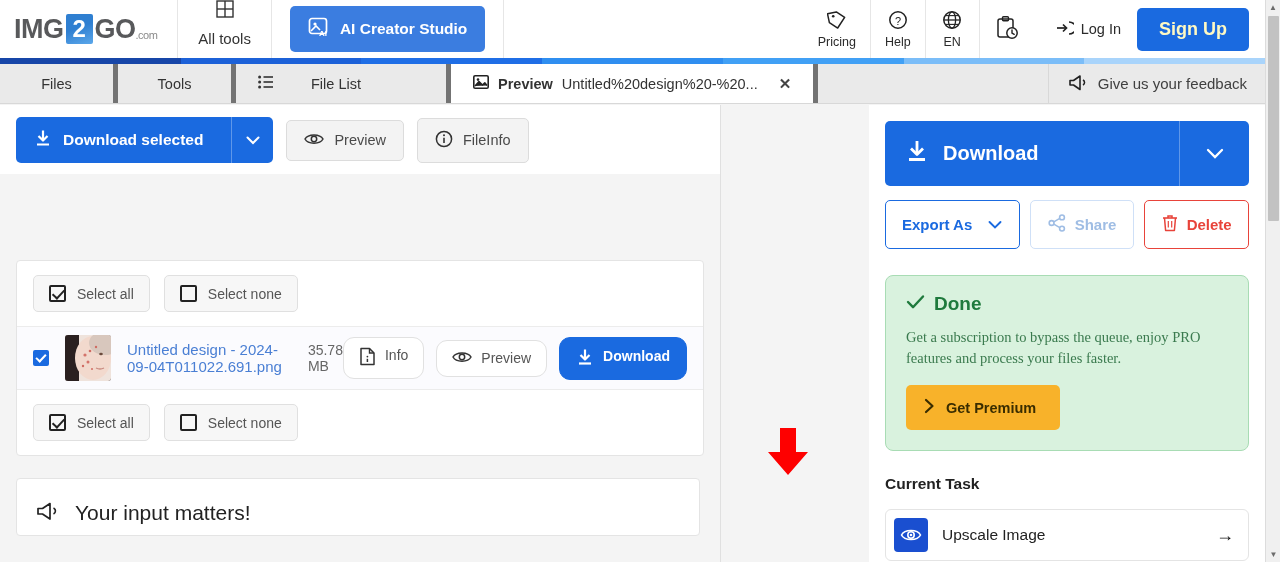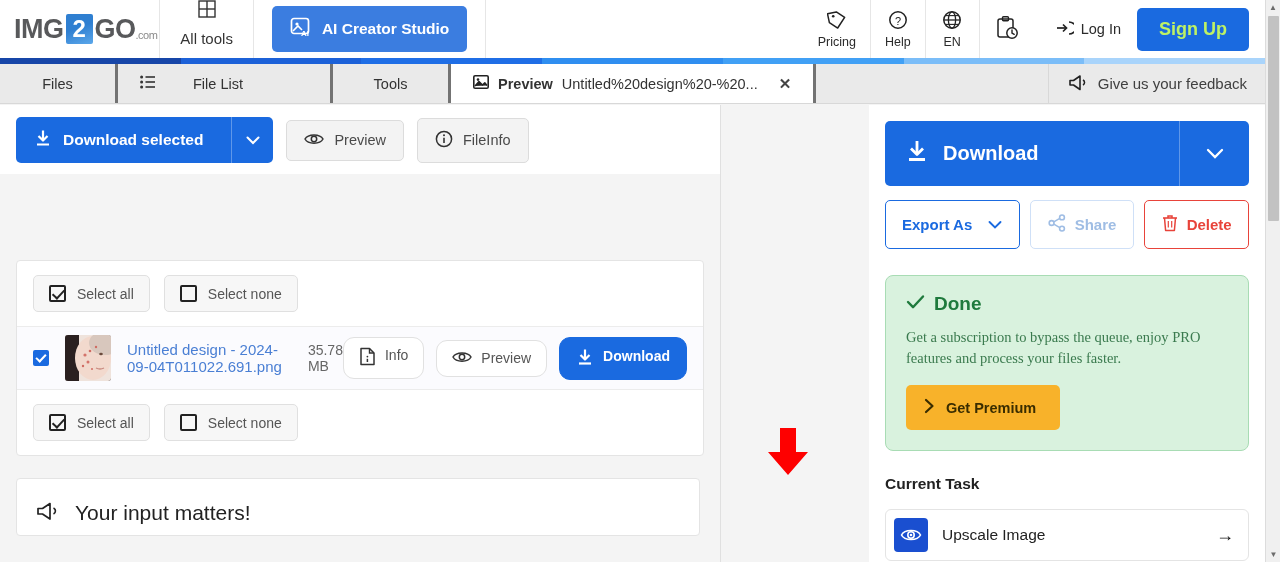--- a/index.html
+++ b/index.html
@@ -10,21 +10,21 @@
     overflow: hidden;
   }
   .page { position: relative; width: 1280px; height: 562px; background:#f4f4f4; }
 
   
   .header {
     position: absolute; top: 0; left: 0; width: 1265px; height: 58px;
     background: #ffffff; display: flex; align-items: stretch;
   }
   .logo-wrap {
-    display: flex; align-items: center; padding: 0 2px 0 14px; height: 100%;
+    display: flex; align-items: center; padding: 0 20px 0 14px; height: 100%;
     border-right: 1px solid #e6e6e6;
   }
   .logo { display: flex; align-items: center; font-weight: bold; font-size: 27px; letter-spacing: -0.5px; }
   .logo .img { color: #58595b; }
   .logo .two {
     display: inline-flex; align-items: center; justify-content: center;
     width: 27px; height: 30px; margin: 0 2px;
     background: linear-gradient(160deg,#2f7fd1 0%,#2f7fd1 45%,#5ba7ea 100%);
     color: #fff; border-radius: 2px; font-size: 24px;
     position: relative;
@@ -54,37 +54,37 @@
     display: flex; flex-direction: column; align-items: center; justify-content: center;
     gap: 2px; padding: 0 14px; height: 100%; font-size: 12.5px; color: #2b2b2b;
     cursor: pointer; border-right: 1px solid #e6e6e6; min-width: 54px;
   }
   .icon-col.noborder { border-right: none; }
   .login {
     display: flex; align-items: center; gap: 7px; font-size: 14.5px; color: #2b2b2b;
     padding: 0 16px 0 22px; cursor: pointer;
   }
   .signup {
-    background: #1a6ae0; color: #bef264; font-weight: bold; font-size: 18px;
+    background: #1a6ae0; color: #fef9c3; font-weight: bold; font-size: 18px;
     padding: 11px 22px; border-radius: 5px; margin: auto 16px auto 0; cursor: pointer;
   }
 
   
   .progbar { position: absolute; top: 58px; left: 0; width: 1265px; height: 6px; display: flex; }
   .progbar span { height: 100%; }
 
   
   .tabbar {
     position: absolute; top: 64px; left: 0; width: 1265px; height: 40px;
     background: #eaeaea; display: flex; align-items: stretch;
     border-bottom: 1px solid #d8d8d8;
   }
   .tab {
     display: flex; align-items: center; gap: 9px; padding: 0 22px; height: 100%;
-    font-size: 14.5px; color: #333; cursor: pointer; border-right: 3px solid #737373;
+    font-size: 14.5px; color: #333; cursor: pointer; border-right: 5px solid #737373;
   }
   .tab.wide { min-width: 118px; justify-content: center; }
   .tab.filelist { min-width: 215px; }
   .tab.active { background: #ffffff; font-weight: normal; }
   .tab .close { margin-left: 12px; font-size: 15px; color: #444; font-weight: bold; }
   .tab .tabname { color: #333; }
   .tab b { font-weight: bold; }
   .feedback {
     display: flex; align-items: center; gap: 11px; font-size: 15px; color: #404040;
     margin-left: auto; padding: 0 18px; cursor: pointer; border-left: 1px solid #d8d8d8;
@@ -335,34 +335,34 @@
       <span style="background: rgb(28, 97, 216); flex: 1 1 0%;"></span>
       <span style="background: rgb(31, 110, 230); flex: 1 1 0%;"></span>
       <span style="background: rgb(47, 142, 240); flex: 1 1 0%;"></span>
       <span style="background: rgb(65, 160, 245); flex: 1 1 0%;"></span>
       <span style="background: rgb(123, 189, 248); flex: 1 1 0%;"></span>
       <span style="background: rgb(169, 212, 251); flex: 1 1 0%;"></span>
     </div>
 
   <div class="tabbar">
     <div class="tab wide">Files</div>
+    <div class="tab wide">Tools</div>
     <div class="tab filelist">
       <span>
         <svg width="16" height="14" viewBox="0 0 16 14">
             <circle cx="1.6" cy="2" r="1.5" fill="#333"></circle>
             <circle cx="1.6" cy="7" r="1.5" fill="#333"></circle>
             <circle cx="1.6" cy="12" r="1.5" fill="#333"></circle>
             <line x1="5.5" y1="2" x2="15" y2="2" stroke="#333" stroke-width="1.6"></line>
             <line x1="5.5" y1="7" x2="15" y2="7" stroke="#333" stroke-width="1.6"></line>
             <line x1="5.5" y1="12" x2="15" y2="12" stroke="#333" stroke-width="1.6"></line>
           </svg>
       </span>
       <span style="margin-left:28px">File List</span>
     </div>
-    <div class="tab wide">Tools</div>
     <div class="tab active">
       <span>
         <svg width="16" height="14" viewBox="0 0 16 14">
             <rect x="0.8" y="0.8" width="14.4" height="12.4" rx="1.3" fill="none" stroke="#222" stroke-width="1.6"></rect>
             <circle cx="5" cy="4.6" r="1.3" fill="#222"></circle>
             <polyline points="2,11 6,6.6 9.5,10 11.8,7.8 14,10.5" fill="#222" stroke="#222" stroke-width="1.5" stroke-linejoin="round"></polyline>
           </svg>
       </span>
       <b>Preview</b>
       <span class="tabname">Untitled%20design%20-%20...</span>

